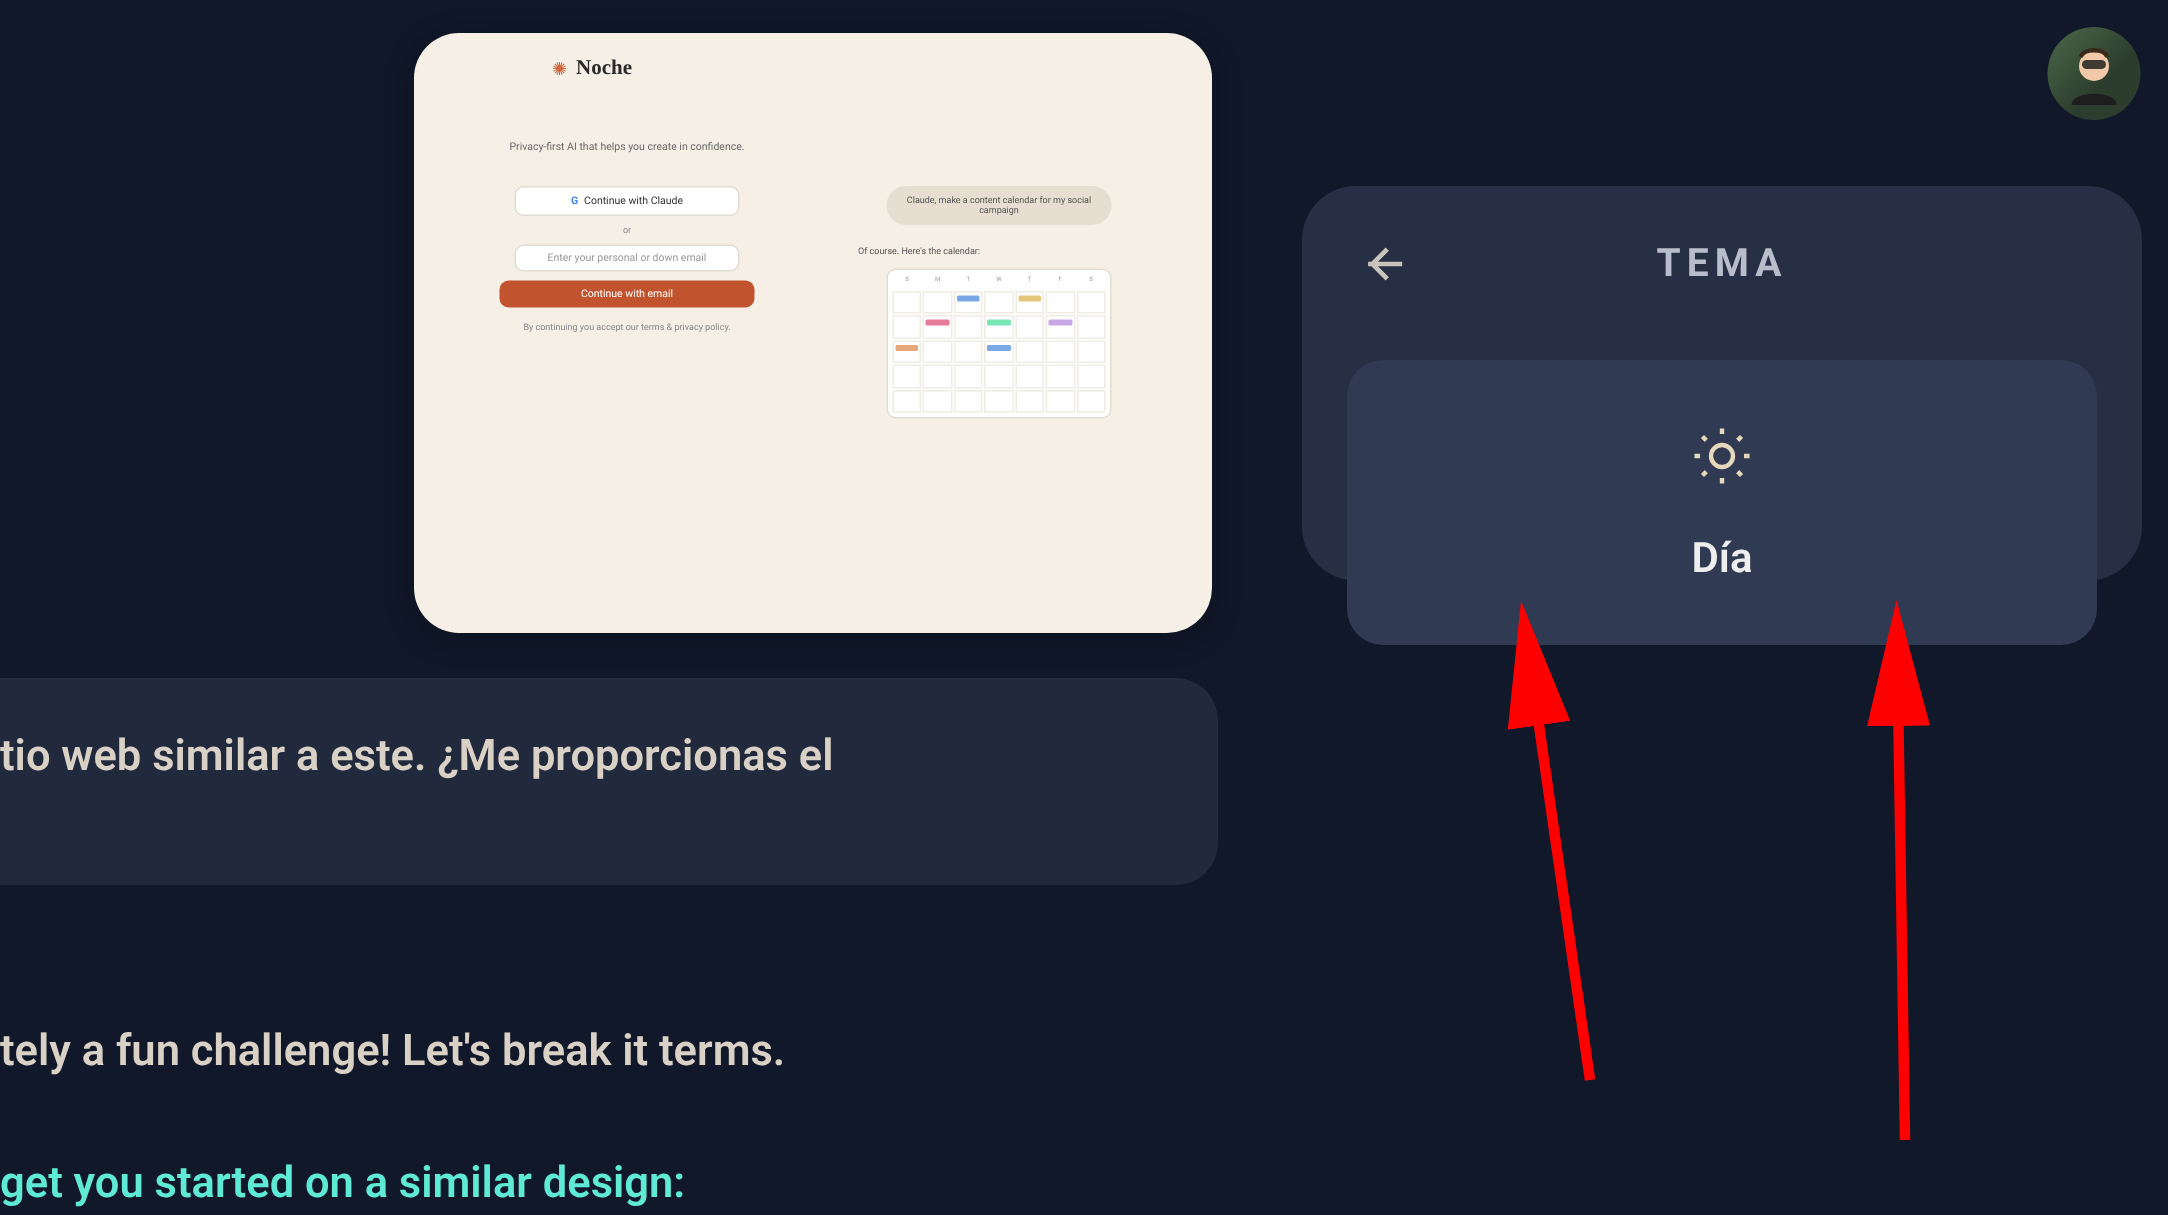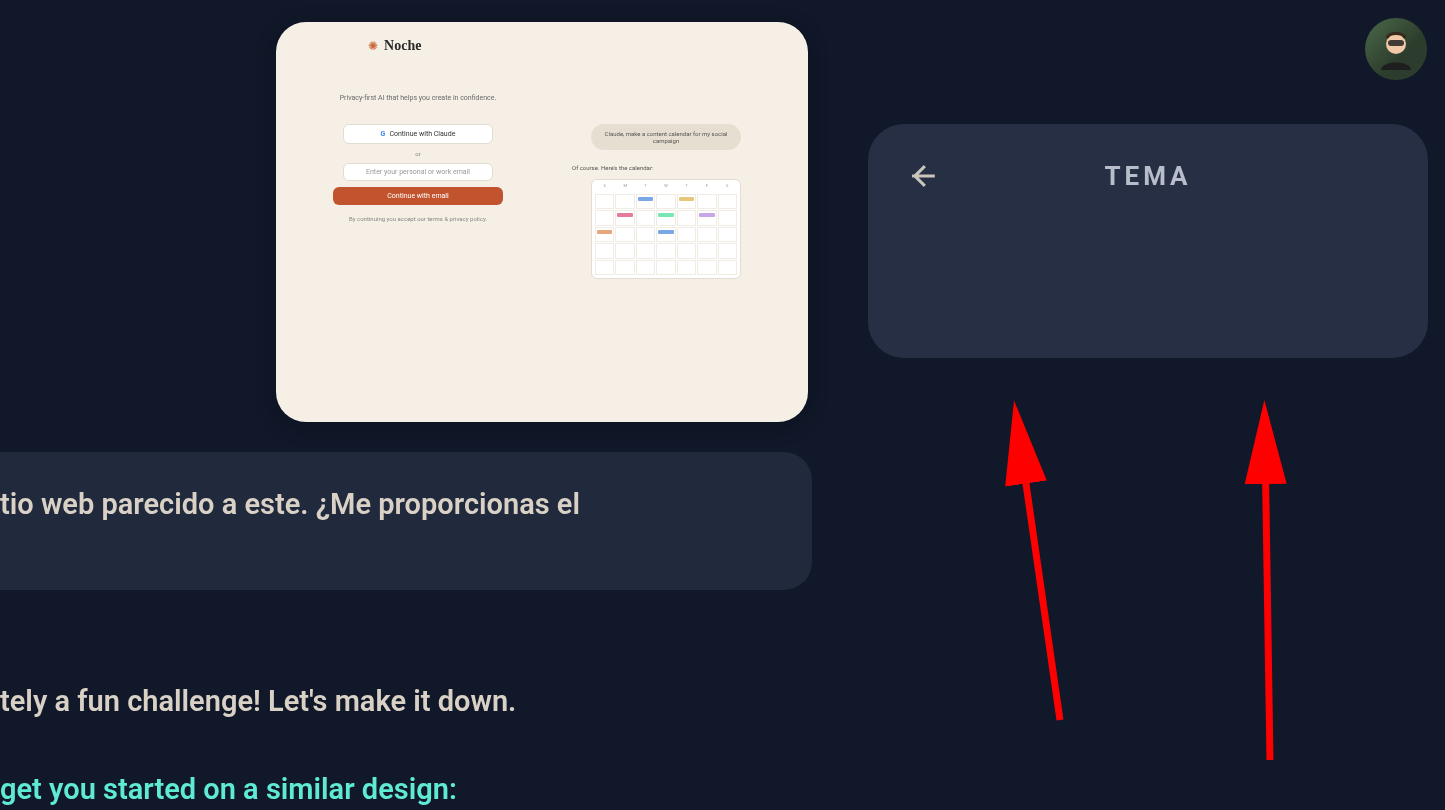--- a/index.html
+++ b/index.html
@@ -215,21 +215,21 @@
     font-size: 29px;
     font-weight: 600;
   }
 
   
   .theme-panel {
     position: absolute;
     top: 124px;
     left: 868px;
     width: 560px;
-    height: 234px;
+    height: 263px;
     background: #272f44;
     border-radius: 36px;
     padding: 28px 30px 30px 30px;
   }
   .theme-header {
     display: flex;
     align-items: center;
     height: 48px;
   }
   .back-btn {
@@ -299,21 +299,21 @@
     <span class="word">Noche</span>
   </div>
   <div class="preview-body">
     <div class="preview-left">
       <div class="preview-sub">Privacy-first AI that helps you create in confidence.</div>
       <div class="preview-google">
         <span style="color:#4285f4;font-weight:700;">G</span>
         <span>Continue with Claude</span>
       </div>
       <div class="preview-or">or</div>
-      <div class="preview-email">Enter your personal or work email</div>
+      <div class="preview-email">Enter your personal or down email</div>
       <div class="preview-cta">Continue with email</div>
       <div class="preview-fine">By continuing you accept our terms &amp; privacy policy.</div>
     </div>
     <div class="preview-right">
       <div class="preview-prompt">Claude, make a content calendar for my social campaign</div>
       <div class="preview-reply">Of course. Here's the calendar:</div>
       <div class="preview-cal">
         <div class="cal-head">S</div>
           <div class="cal-head">M</div>
           <div class="cal-head">T</div>
@@ -369,36 +369,45 @@
           <div class="cal-cell"></div>
           <div class="cal-cell"></div>
           <div class="cal-cell"></div>
           <div class="cal-cell"></div>
       </div>
     </div>
   </div>
 </div>
 
 <div class="user-msg">
-  <span>tio web parecido a este. ¿Me proporcionas el</span>
-</div>
-
-<div class="assist-1">tely a fun challenge! Let's make it down.</div>
+  <span>tio web similar a este. ¿Me proporcionas el</span>
+</div>
+
+<div class="assist-1">tely a fun challenge! Let's break it terms.</div>
 <div class="assist-2">get you started on a similar design:</div>
 
 <div class="theme-panel">
   <div class="theme-header">
     <div class="back-btn">
       <svg viewBox="0 0 24 24">
         <path d="M14 5l-7 7 7 7M5 12h16"></path>
       </svg>
     </div>
     <div class="theme-title">TEMA</div>
   </div>
   <div class="theme-options">
+    <div class="theme-opt day">
+      <div class="theme-icon">
+        <svg viewBox="0 0 24 24">
+          <circle cx="12" cy="12" r="4"></circle>
+          <path d="M12 2v2M12 20v2M2 12h2M20 12h2M4.9 4.9l1.4 1.4M17.7 17.7l1.4 1.4M4.9 19.1l1.4-1.4M17.7 6.3l1.4-1.4"></path>
+        </svg>
+      </div>
+      <span>Día</span>
+    </div>
   </div>
 </div>
 
 <div class="arrow" style="left:1000px; top:430px; width:80px; height:300px;">
   <svg width="80" height="300">
     <defs>
       <marker id="ah1" markerWidth="12" markerHeight="12" refX="6" refY="3" orient="auto">
         <path d="M0,0 L12,3 L0,6 z" fill="#ff0000"></path>
       </marker>
     </defs>

